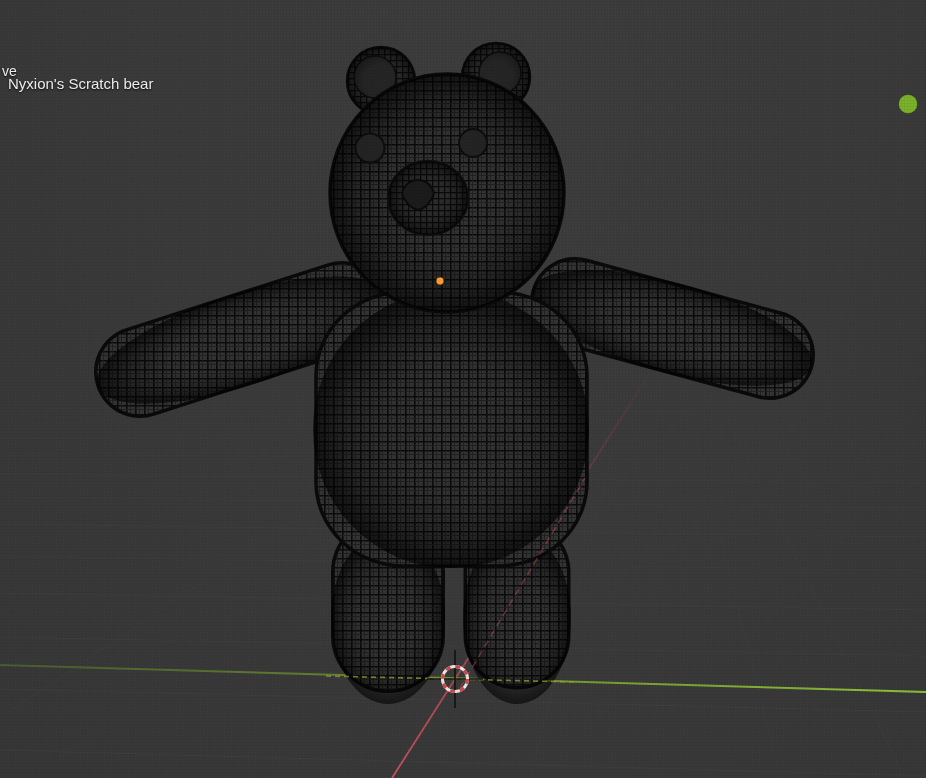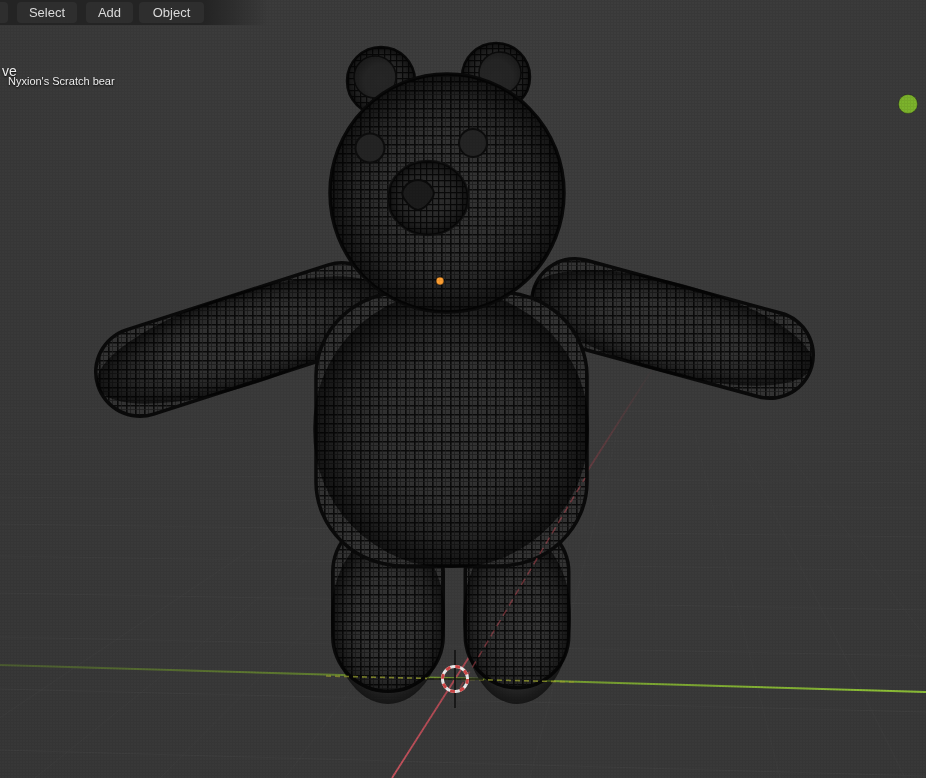--- a/index.html
+++ b/index.html
@@ -25,21 +25,21 @@
   }
   .menu-btn{
     position:absolute;top:2px;height:21px;
     background:#2e2e2e;border-radius:4px;
     color:#dadada;font-size:13px;line-height:21px;text-align:center;
     cursor:default;user-select:none;
   }
   .menu-fragment{left:-16px;width:24px;}
   .hud{position:absolute;left:0;top:0;pointer-events:none;}
   .hud-label{
-    position:absolute;color:#ebebeb;font-size:11px;
+    position:absolute;color:#ebebeb;font-size:15px;
     text-shadow:0 1px 2px rgba(0,0,0,0.85);white-space:nowrap;
   }
   .hud-viewmode{left:2px;top:47px;font-size:14px;margin-top:16px;}
   .hud-objname{left:8px;top:75px;}
 </style>
 </head>
 <body>
 
 <div class="viewport">
 
@@ -147,25 +147,19 @@
       <line x1="427" y1="679" x2="483" y2="679" stroke="#141414" stroke-width="1.7"></line>
       <circle cx="455" cy="679" r="12.5" fill="none" stroke-width="3" stroke="#ececec"></circle>
       <circle cx="455" cy="679" r="12.5" fill="none" stroke-width="3" stroke-dasharray="4.9 4.9" stroke="#d24848"></circle>
     </g>
 
     <circle cx="908" cy="104" r="9.5" stroke="rgba(0,0,0,0.25)" stroke-width="1" fill="#7cb32c"></circle>
   </svg>
 
   <div class="dither"></div>
 
-  <div class="topbar">
-    <div class="menu-btn menu-fragment"></div>
-    <div class="menu-btn" style="left:17px;width:60px;">Select</div>
-    <div class="menu-btn" style="left:86px;width:47px;">Add</div>
-    <div class="menu-btn" style="left:139px;width:65px;">Object</div>
-  </div>
 
   <div class="hud">
     <div class="hud-label hud-viewmode">ve</div>
     <div class="hud-label hud-objname">Nyxion's Scratch bear</div>
   </div>
 
 </div>
 
 </body></html>

